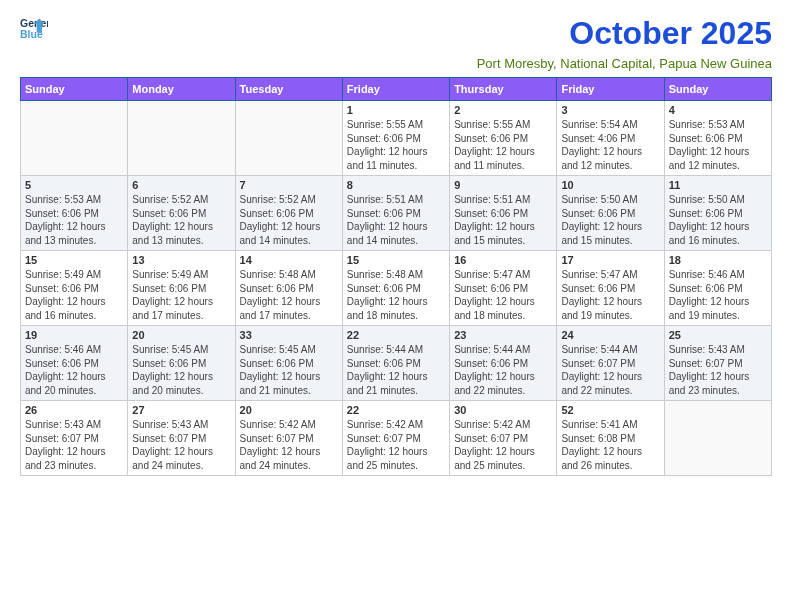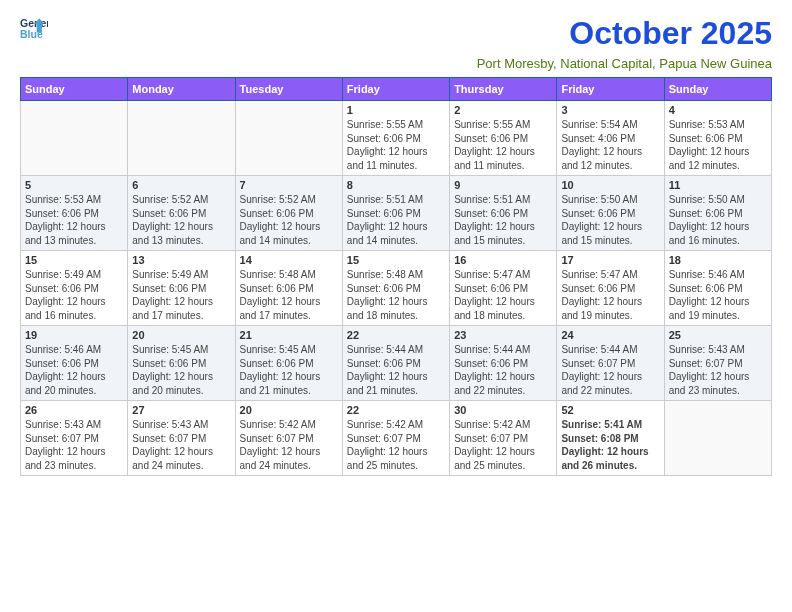--- a/index.html
+++ b/index.html
@@ -257,21 +257,21 @@
 and 20 minutes.</div>
           </td>
           <td>
             <div class="day-num">20</div>
             <div class="day-info" style="white-space: pre-line;">Sunrise: 5:45 AM
 Sunset: 6:06 PM
 Daylight: 12 hours
 and 20 minutes.</div>
           </td>
           <td>
-            <div class="day-num">21</div>
+            <div class="day-num">33</div>
             <div class="day-info" style="white-space: pre-line;">Sunrise: 5:45 AM
 Sunset: 6:06 PM
 Daylight: 12 hours
 and 21 minutes.</div>
           </td>
           <td>
             <div class="day-num">22</div>
             <div class="day-info" style="white-space: pre-line;">Sunrise: 5:44 AM
 Sunset: 6:06 PM
 Daylight: 12 hours
@@ -330,21 +330,21 @@
           </td>
           <td>
             <div class="day-num">30</div>
             <div class="day-info" style="white-space: pre-line;">Sunrise: 5:42 AM
 Sunset: 6:07 PM
 Daylight: 12 hours
 and 25 minutes.</div>
           </td>
           <td>
             <div class="day-num">52</div>
-            <div class="day-info" style="white-space: pre-line; font-weight: bold;">Sunrise: 5:41 AM
+            <div class="day-info" style="white-space: pre-line;">Sunrise: 5:41 AM
 Sunset: 6:08 PM
 Daylight: 12 hours
 and 26 minutes.</div>
           </td>
           <td class="empty"></td>
         </tr>
       </tbody>
   </table>
 </div>
 

